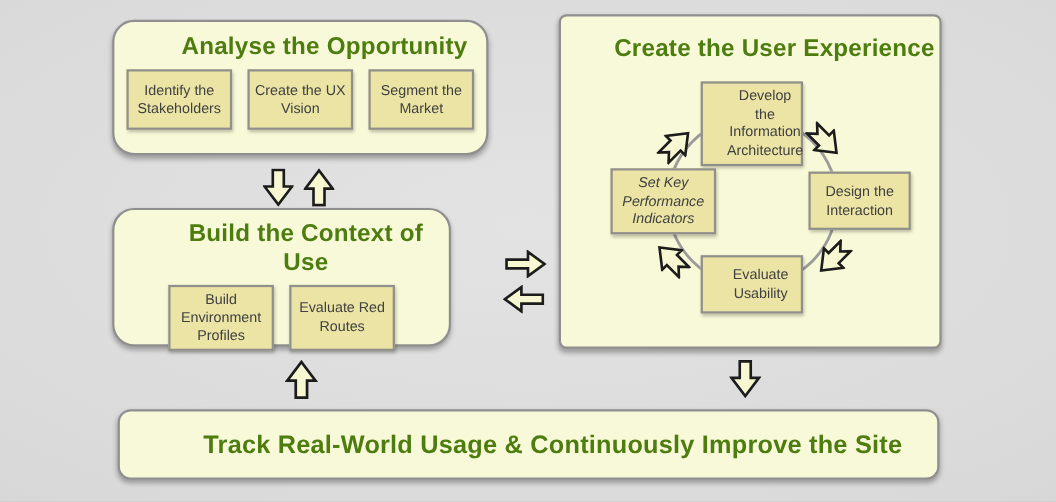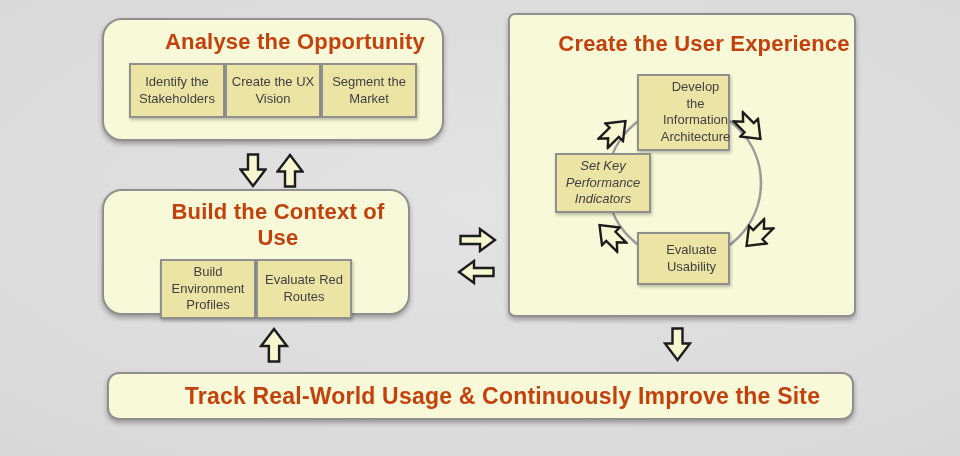--- a/index.html
+++ b/index.html
@@ -18,51 +18,51 @@
     background:#f8f9d8;
     border:2.5px solid #8f8f8f;
     border-radius:20px;
     box-shadow:0 3px 5px rgba(0,0,0,0.30);
     box-sizing:border-box;
   }
   .group-title{
     text-align:center;
     font-weight:700;
     font-size:22px;
-    color:#c2410c;
+    color:#4d7c0f;
     letter-spacing:0.2px;
     padding-left:44px;
   }
   .chip{
     background:#ebe4a4;
     border:2px solid #8f8f8d;
     box-shadow:1px 2px 3px rgba(0,0,0,0.25);
     color:#414141;
     font-size:13px;
     line-height:1.28;
     text-align:center;
     display:flex;align-items:center;justify-content:center;
     box-sizing:border-box;
     padding:3px 4px;
   }
   .chip-row{
     display:flex;justify-content:center;align-items:stretch;
-    margin-top:8px;padding:0 10px;
+    gap:14px;margin-top:8px;padding:0 10px;
   }
   .chip-row .chip{width:96px;min-height:55px;}
 
   
   #g-analyse{left:102px;top:18px;width:342px;height:123px;}
   #g-analyse .group-title{margin-top:9px;}
   #g-build{left:102px;top:189px;width:308px;height:126px;}
   #g-build .group-title{margin-top:8px;}
   #g-build .chip-row .chip{min-height:58px;}
   #g-create{left:508px;top:13px;width:348px;height:304px;border-radius:7px;}
   #g-create .group-title{margin-top:16px;}
-  #g-track{left:107px;top:372px;width:747px;height:48px;border-radius:12px;
+  #g-track{left:107px;top:372px;width:747px;height:64px;border-radius:12px;
            display:flex;align-items:center;justify-content:center;}
   #g-track .group-title{font-size:23px;}
 
   
   .cycle-svg{position:absolute;left:0;top:0;}
   .cycle-chip{position:absolute;}
   #c-develop{left:127px;top:59px;width:93px;min-height:56px;padding-left:28px;}
   #c-design{left:225px;top:141px;width:93px;min-height:53px;}
   #c-evaluate{left:127px;top:217px;width:93px;min-height:53px;padding-left:20px;}
   #c-setkey{left:45px;top:138px;width:96px;min-height:56px;font-style:italic;}
@@ -97,20 +97,21 @@
   </div>
 
   <div class="group" id="g-create">
     <div class="group-title">Create the User Experience</div>
 
     <svg class="cycle-svg" width="348" height="300" viewBox="0 0 348 300">
       <circle cx="174" cy="168" r="77" fill="none" stroke="#9b9b9b" stroke-width="2.6"></circle>
     </svg>
 
     <div class="chip cycle-chip" id="c-develop">Develop the Information Architecture</div>
+    <div class="chip cycle-chip" id="c-design">Design the Interaction</div>
     <div class="chip cycle-chip" id="c-evaluate">Evaluate Usability</div>
     <div class="chip cycle-chip" id="c-setkey">Set Key Performance Indicators</div>
 
     <svg class="arrow rot-45" style="left:87px;top:103px;" width="35" height="28" viewBox="0 0 35 28">
       <path d="M1.5 7.5 H17 V1.5 L33 14 L17 26.5 V20.5 H1.5 L8.5 14 Z" fill="#f7f8d2" stroke="#1c1c1c" stroke-width="2.4" stroke-linejoin="miter"></path>
     </svg>
     <svg class="arrow rot45" style="left:222px;top:99px;" width="35" height="28" viewBox="0 0 35 28">
       <path d="M1.5 7.5 H17 V1.5 L33 14 L17 26.5 V20.5 H1.5 L8.5 14 Z" fill="#f7f8d2" stroke="#1c1c1c" stroke-width="2.4" stroke-linejoin="miter"></path>
     </svg>
     <svg class="arrow rot135" style="left:230px;top:206px;" width="35" height="28" viewBox="0 0 35 28">

